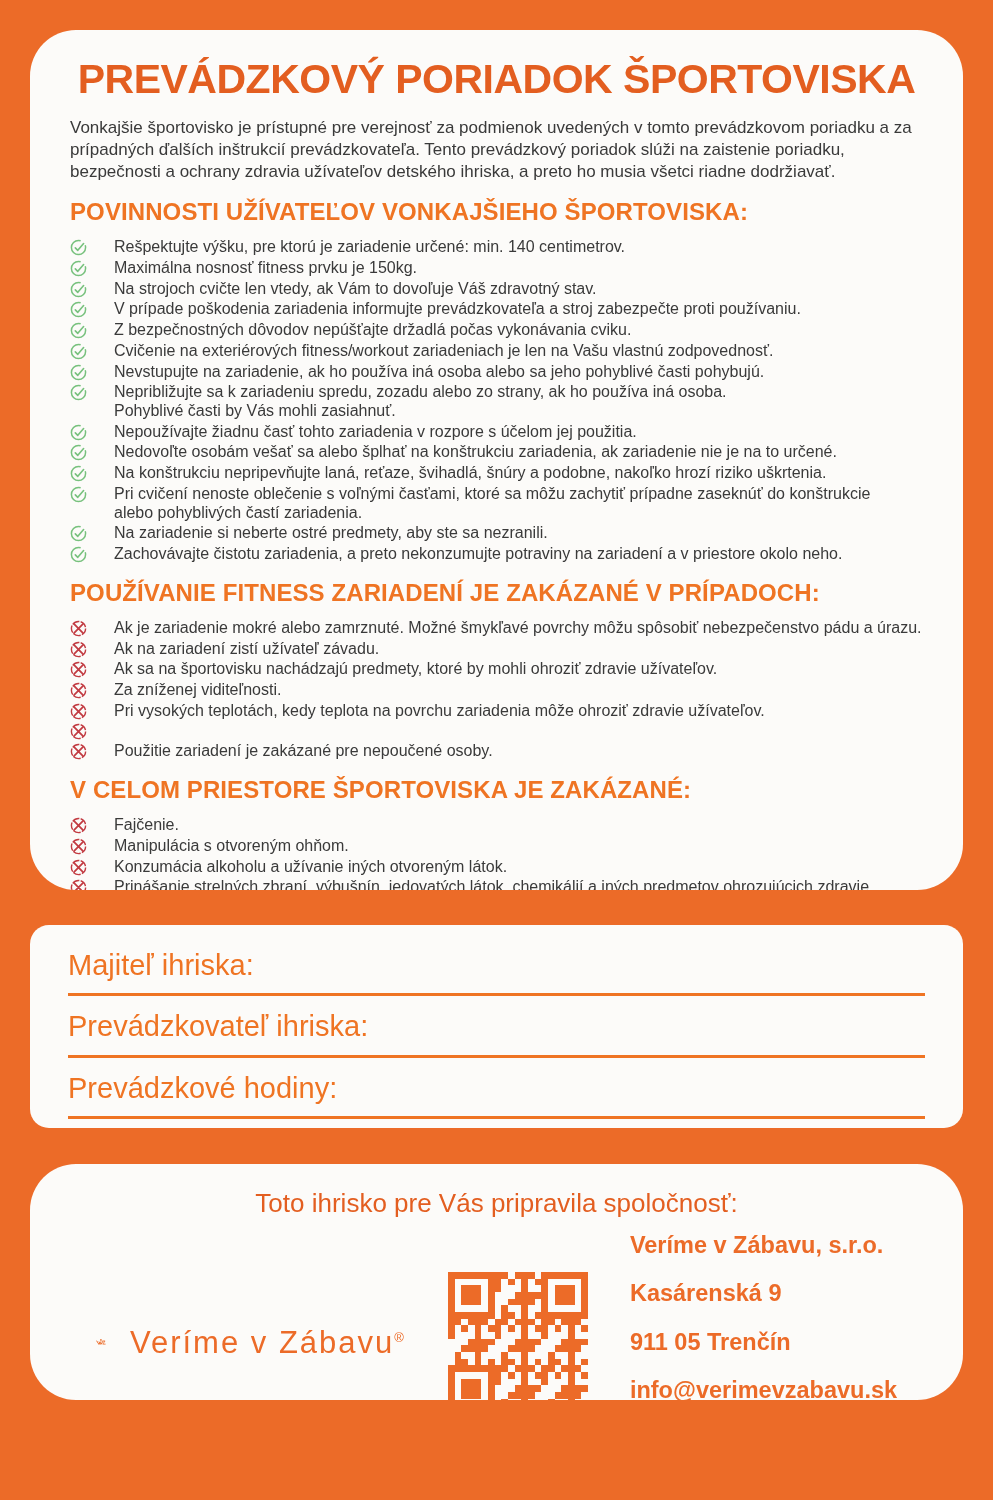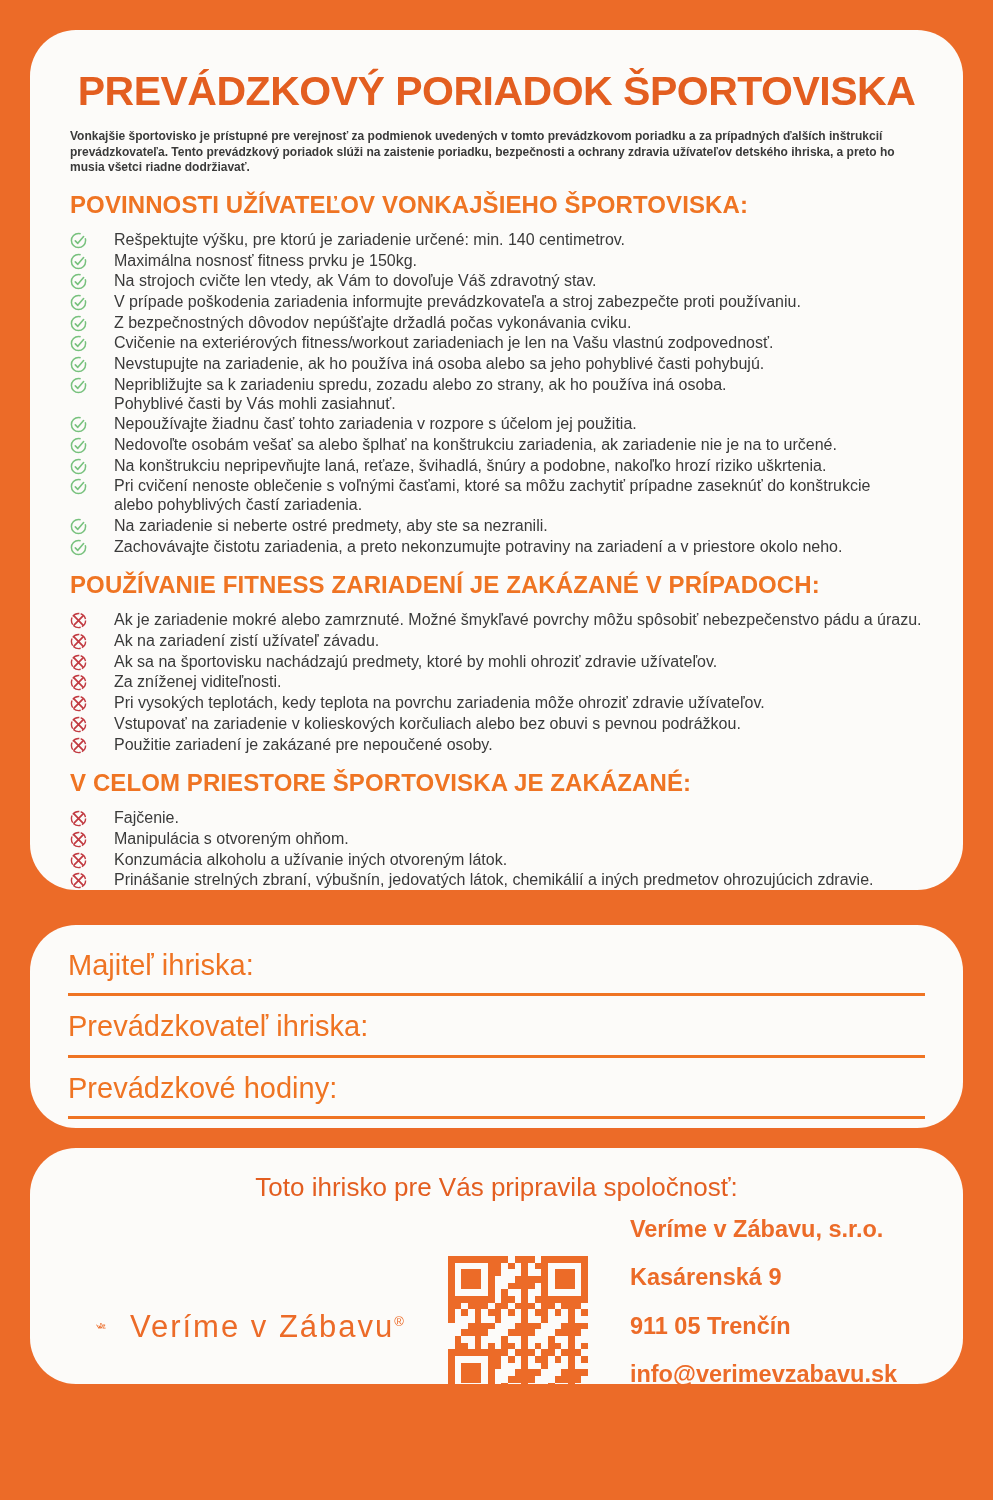--- a/index.html
+++ b/index.html
@@ -7,30 +7,30 @@
     --green:#77C17D; --red:#C23B42; --ink:#3A3A3A; --paper:#FCFBF9;
   }
   *{box-sizing:border-box; margin:0; padding:0;}
   html,body{background:#888;}
   body{font-family:"Liberation Sans","DejaVu Sans",sans-serif;}
   .page{
     width:993px; height:1500px; margin:0 auto; background:var(--orange);
     padding:30px; display:flex; flex-direction:column; overflow:hidden;
   }
   .box{background:var(--paper); border-radius:46px;}
-  .box-main{height:860px; padding:30px 40px 14px 40px; overflow:hidden; margin-bottom:35px;}
-  .box-form{height:203px; padding:10px 38px; overflow:hidden; margin-bottom:20px;}
+  .box-main{height:860px; padding:18px 40px 14px 40px; overflow:hidden; margin-bottom:35px;}
+  .box-form{height:203px; padding:10px 38px; overflow:hidden; margin-bottom:36px;border-radius:19px;}
   .box-footer{height:236px; padding:16px 30px; overflow:hidden;}
 
   .title{
     text-align:center; color:var(--orange-deep); font-size:41px; font-weight:bold;
     letter-spacing:-0.5px; margin-top:8px; margin-bottom:14px;
   }
   .intro{
-    color:var(--ink); font-size:12px; line-height:1.3; margin-top:6px;font-weight:bold;
+    color:var(--ink); font-size:17px; line-height:1.3; margin-top:6px;
   }
   .sec-head{
     color:var(--orange-head); font-size:24px; font-weight:bold;
     margin-top:15px; margin-bottom:12px; letter-spacing:0.1px;
   }
   ul.rules{list-style:none;}
   ul.rules li{
     display:flex; align-items:flex-start; gap:27px;
     color:var(--ink); font-size:16px; line-height:1.17; margin-bottom:2px;
   }
@@ -229,21 +229,20 @@
             <path d="M5.6 5.6 L18.4 18.4 M18.4 5.6 L5.6 18.4" stroke="#C23B42" stroke-width="2.5" stroke-linecap="round"></path>
           </svg>
           <span class="li-text">Pri vysokých teplotách, kedy teplota na povrchu zariadenia môže ohroziť zdravie užívateľov.</span>
         </li>
 
         <li>
           <svg class="ic" viewBox="0 0 24 24" width="17" height="17" aria-hidden="true">
             <circle cx="12" cy="12" r="10" fill="none" stroke="#C23B42" stroke-width="2" pathLength="100" stroke-dasharray="17 3"></circle>
             <path d="M5.6 5.6 L18.4 18.4 M18.4 5.6 L5.6 18.4" stroke="#C23B42" stroke-width="2.5" stroke-linecap="round"></path>
           </svg>
-          <span class="li-text">Vstupovať na zariadenie v kolieskových korčuliach alebo bez obuvi s pevnou podrážkou.</span>
         </li>
 
         <li>
           <svg class="ic" viewBox="0 0 24 24" width="17" height="17" aria-hidden="true">
             <circle cx="12" cy="12" r="10" fill="none" stroke="#C23B42" stroke-width="2" pathLength="100" stroke-dasharray="17 3"></circle>
             <path d="M5.6 5.6 L18.4 18.4 M18.4 5.6 L5.6 18.4" stroke="#C23B42" stroke-width="2.5" stroke-linecap="round"></path>
           </svg>
           <span class="li-text">Použitie zariadení je zakázané pre nepoučené osoby.</span>
         </li>
       </ul>

